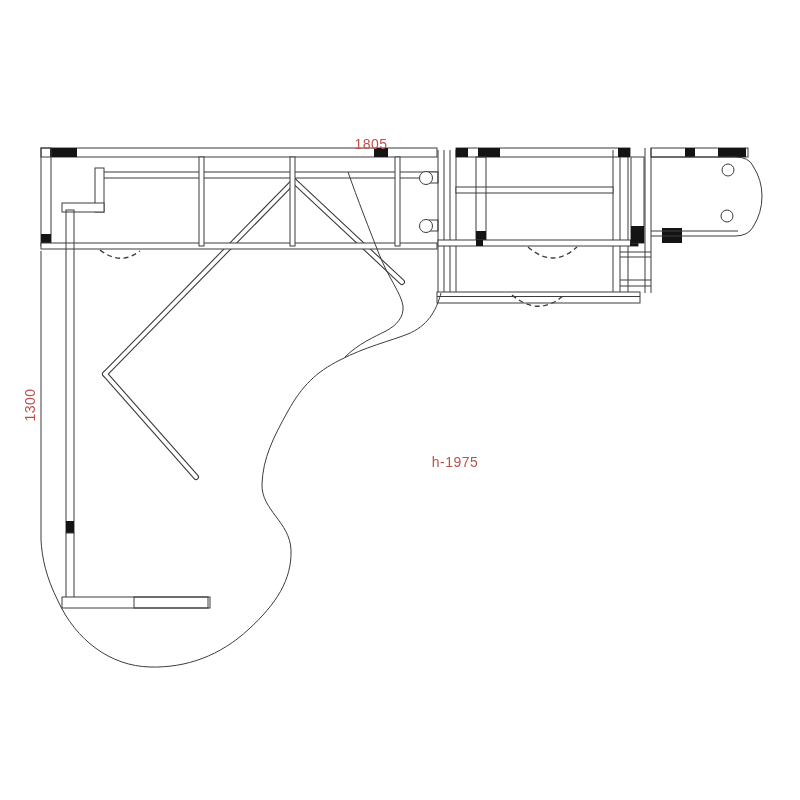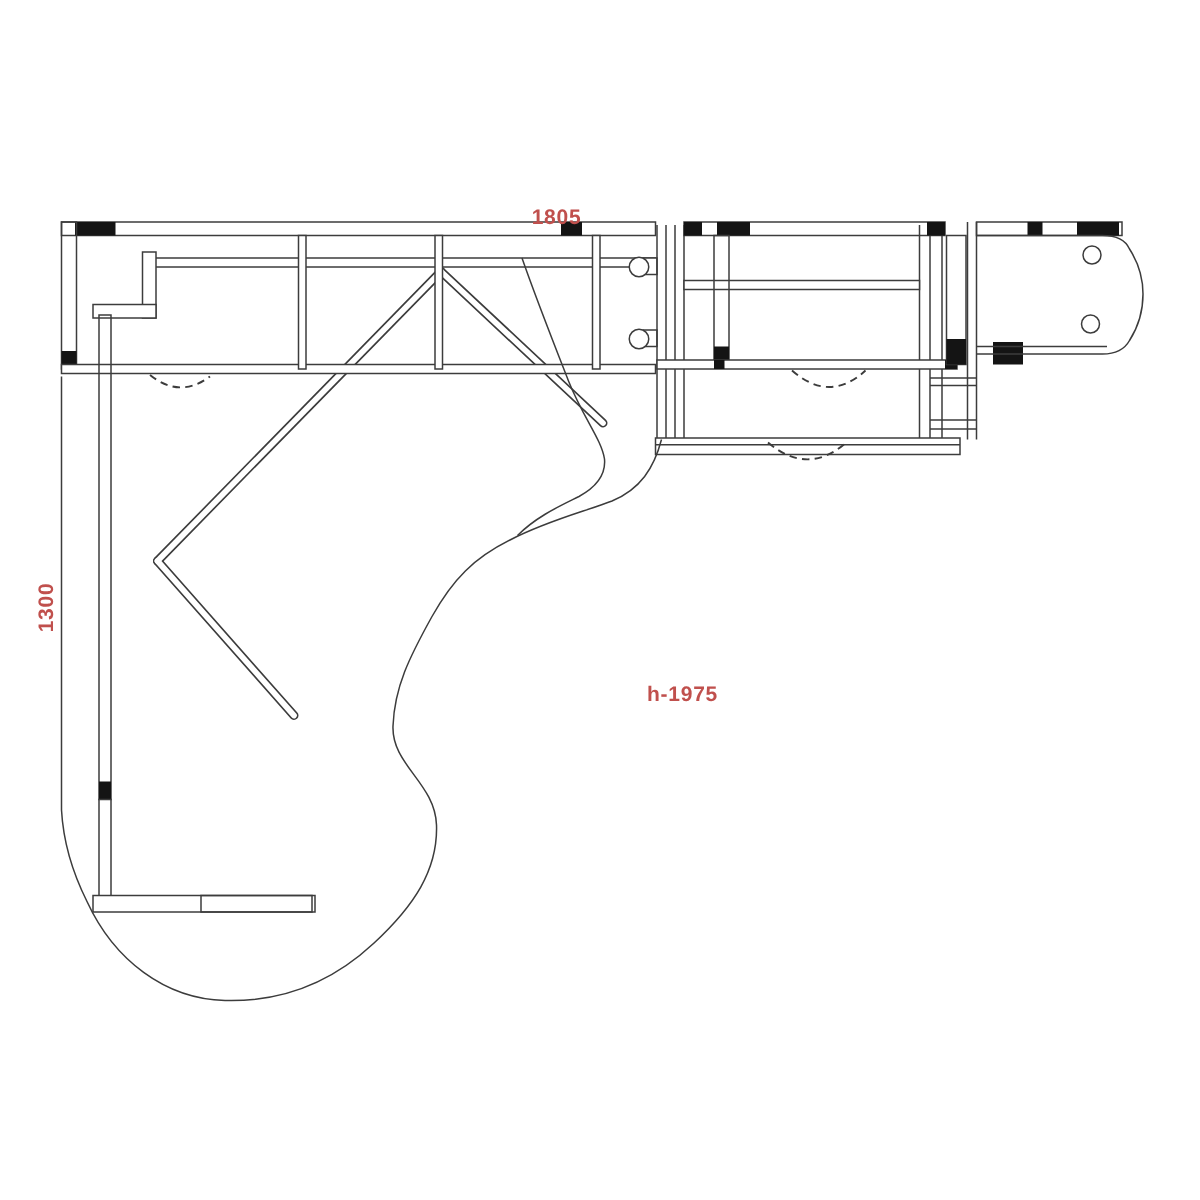--- a/index.html
+++ b/index.html
@@ -2,21 +2,21 @@
 <html style="--line: #3c3c3c; --black: #141414; --bg: #ffffff;"><head>
 <meta charset="utf-8">
 <style>
   :root{
     --line:#3c3c3c;
     --black:#141414;
     --red:#c0504d;
     --bg:#ffffff;
   }
   html,body{margin:0;padding:0;background:var(--bg);width:800px;height:800px;overflow:hidden;}
-  .stage{position:relative;width:652px;height:800px;background:var(--bg);font-weight:bold;}
+  .stage{position:relative;width:652px;height:800px;background:var(--bg);}
   svg{display:block;}
   .ln{stroke:var(--line);stroke-width:1;fill:none;}
   .wf{stroke:var(--line);stroke-width:1;fill:#ffffff;}
   .bk{fill:var(--black);stroke:none;}
   .dash{stroke:var(--line);stroke-width:1.3;fill:none;stroke-dasharray:5 3.5;}
   .panel-core{stroke:var(--line);stroke-width:6;fill:none;stroke-linecap:round;stroke-linejoin:round;}
   .panel-fill{stroke:#ffffff;stroke-width:3.8;fill:none;stroke-linecap:round;stroke-linejoin:round;}
   .dim{font-family:"Liberation Sans","DejaVu Sans",sans-serif;font-size:14px;letter-spacing:0.5px;}
 </style>
 </head>

